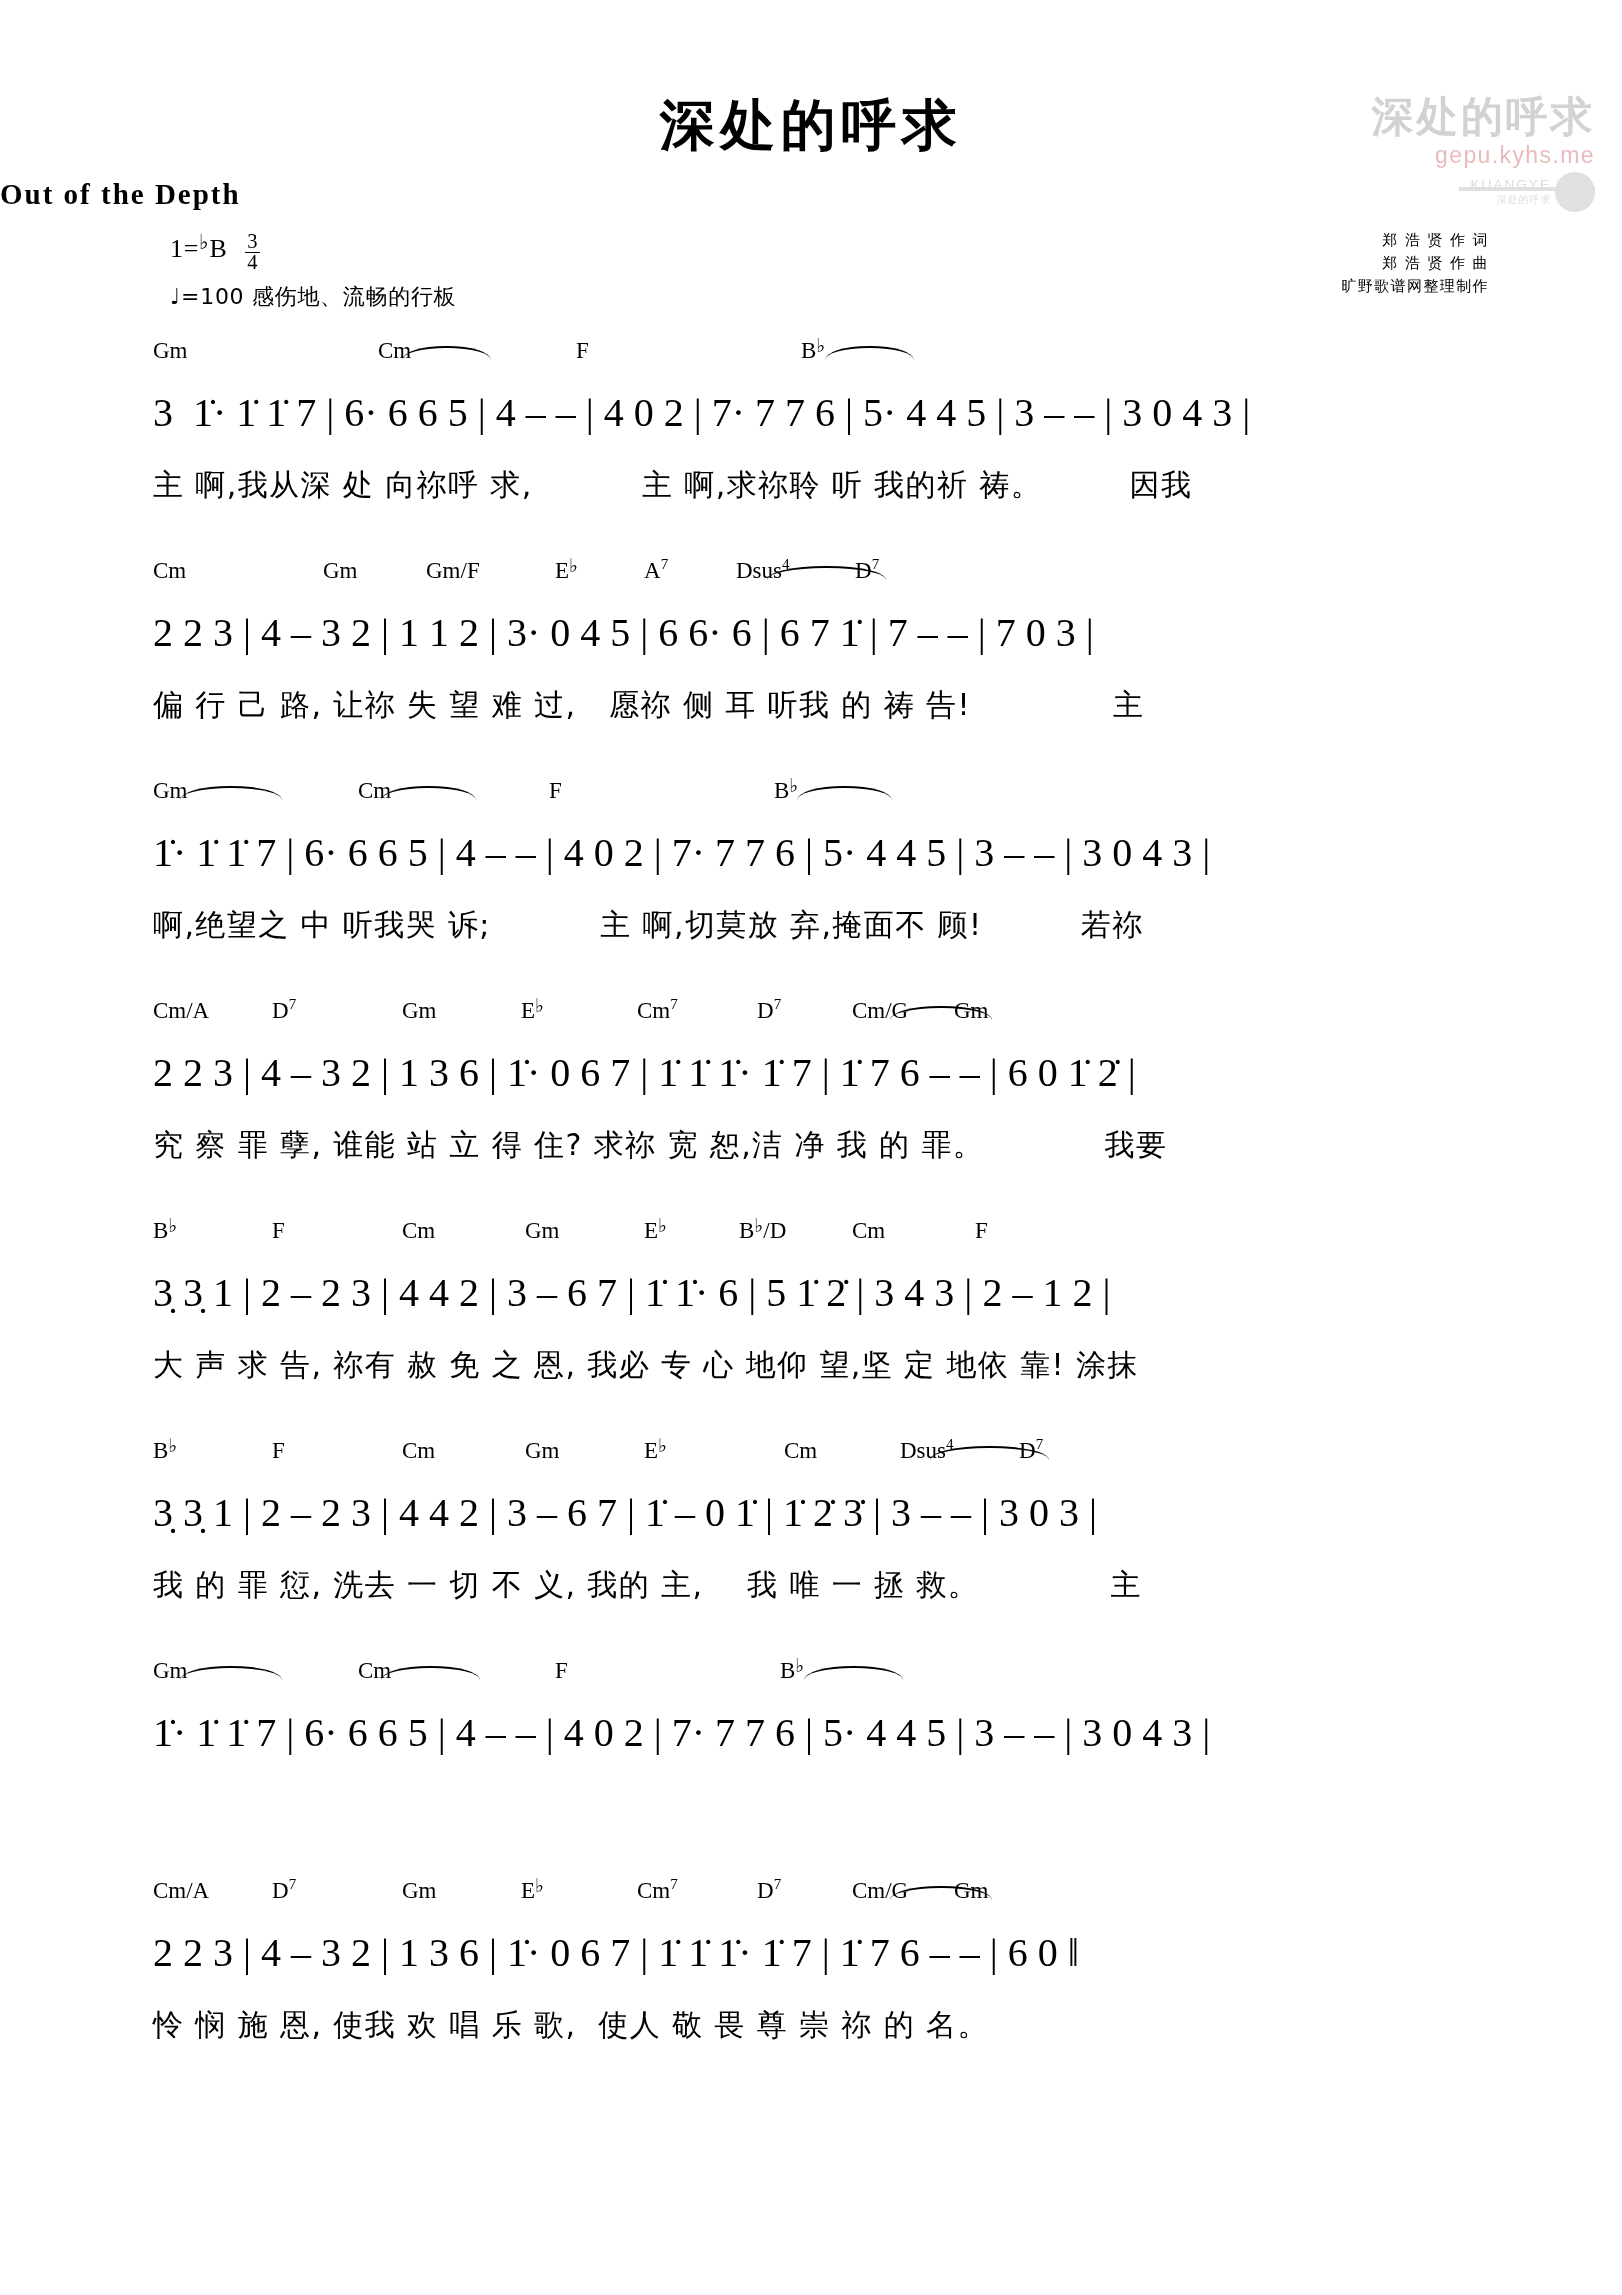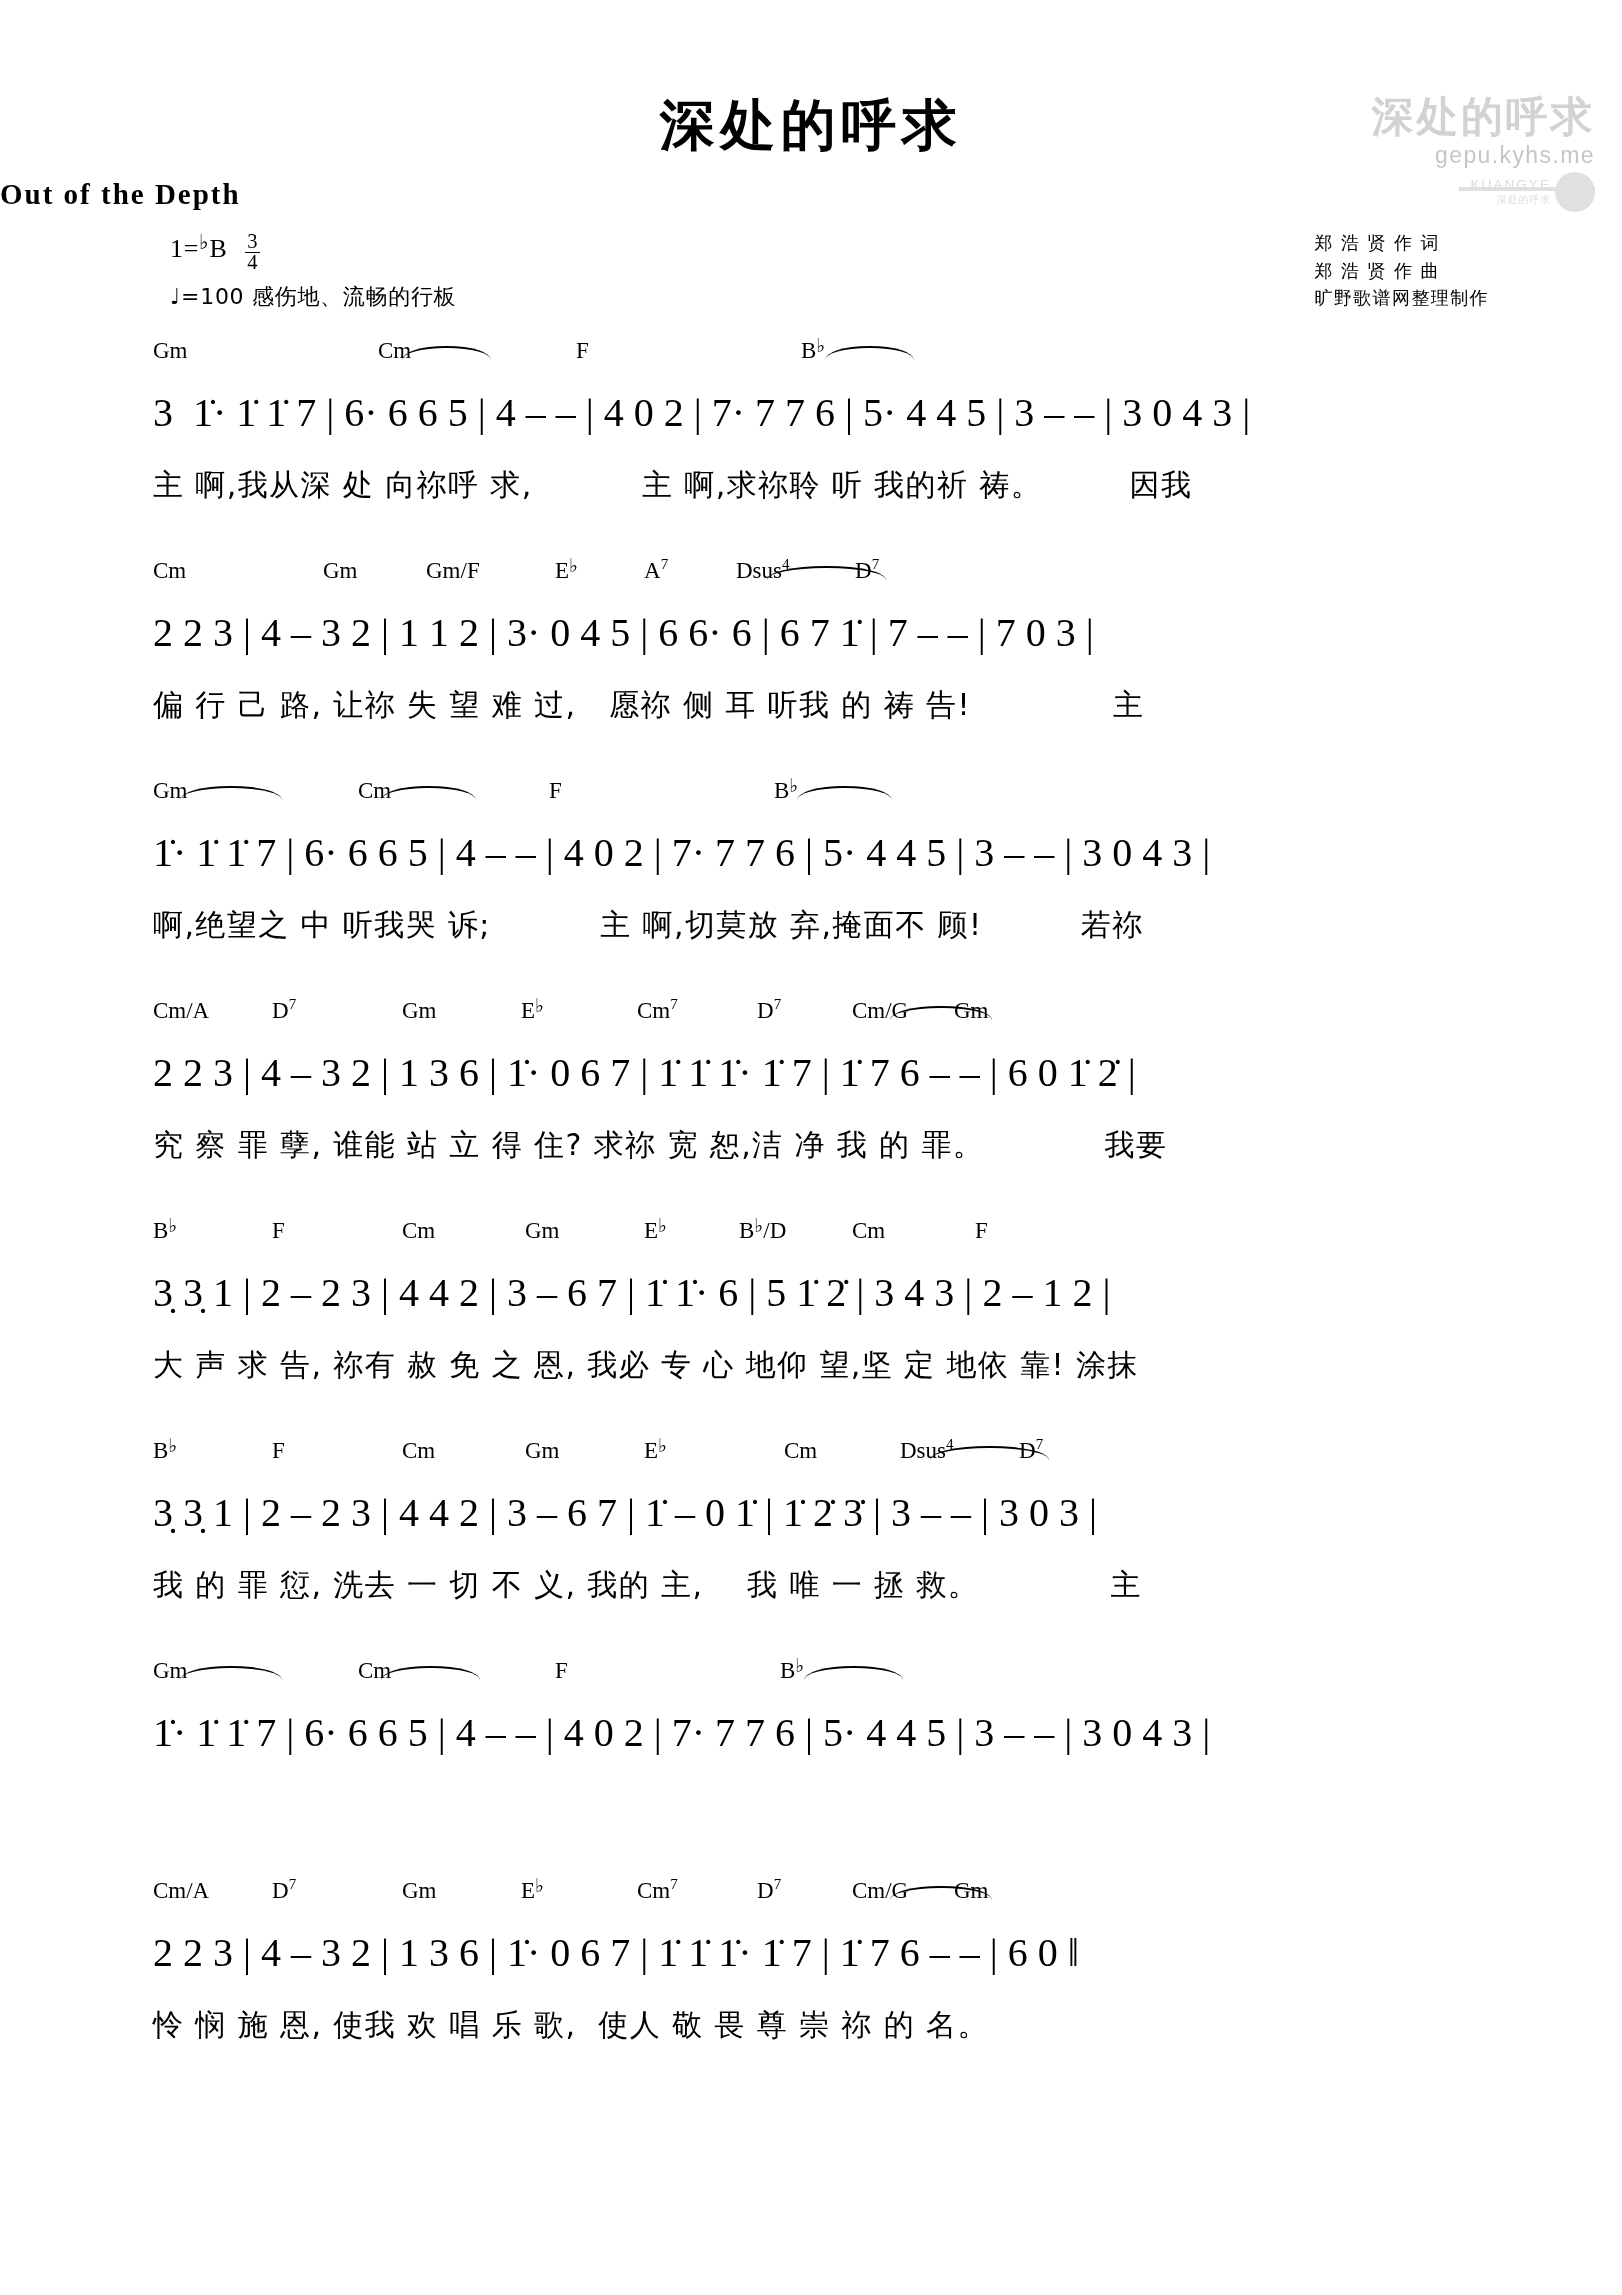--- a/index.html
+++ b/index.html
@@ -36,21 +36,21 @@
     font-family: "DejaVu Sans", sans-serif;
     font-size: 42px;
     font-weight: bold;
     color: #6d6d6d;
     letter-spacing: 2.7px;
     line-height: 1;
   }
   .wm-url {
     font-family: "Liberation Sans", sans-serif;
     font-size: 23px;
-    color: #404040;
+    color: #b91c1c;
     letter-spacing: 1.4px;
     margin-top: 4.1px;
   }
   .wm-logo {
     margin-top: 6.8px;
     height: 40px;
     position: relative;
   }
   .wm-logo .bar {
     position: absolute;
@@ -150,23 +150,23 @@
     top: 53px;
     font-family: "DejaVu Sans", sans-serif;
     font-size: 22px;
     letter-spacing: 0.7px;
   }
   .credits {
     position: absolute;
     right: 133px;
     top: 0px;
     font-family: "DejaVu Sans", sans-serif;
-    font-size: 18px;
+    font-size: 15px;
     line-height: 1.55;
-    text-align: left;
+    text-align: right;
     letter-spacing: 1.4px;
   }
   .credits .ln {
     white-space: nowrap;
   }
 
   
   .systems {
     margin-top: 12.3px;
   }

